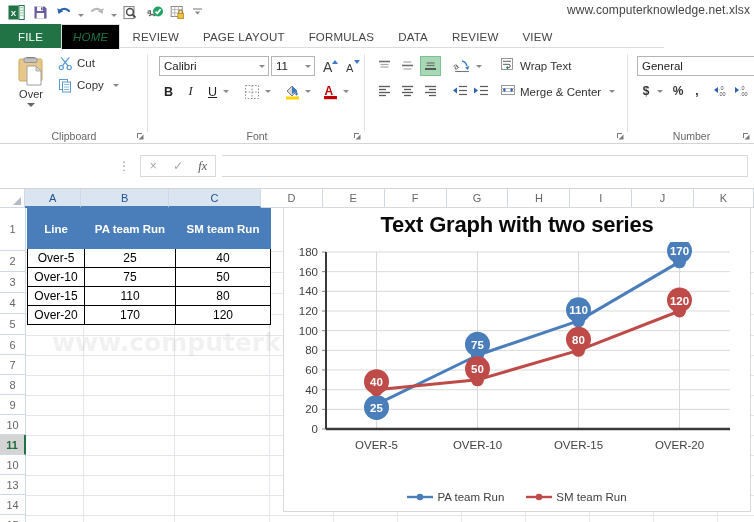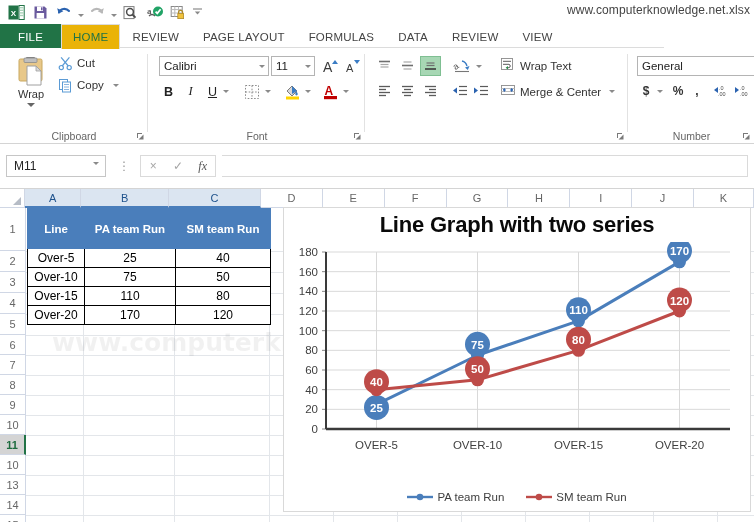--- a/index.html
+++ b/index.html
@@ -39,22 +39,22 @@
     background: #fff; border-bottom: 1px solid #dcdcdc;
   }
   .tabs { display: flex; align-items: stretch; height: 24px; }
   .tab {
     font-size: 11.5px; color: #444; padding: 0 11px;
     display: flex; align-items: center; letter-spacing: 0.2px;
     border: 1px solid transparent; border-bottom: none;
   }
   .tab.file { background: #217346; color: #fff; padding: 0 17px; font-size: 11.5px; }
   .tab.active {
-    background: #eab308; color: #217346; border-color: #dcdcdc;
-    position: relative; z-index: 3; margin-bottom: -1px; padding-bottom: 1px;
+    background: #000000; color: #217346; border-color: #dcdcdc;
+    position: relative; z-index: 3; margin-bottom: -1px; padding-bottom: 1px; font-style: italic;
   }
 
   
   .ribbon {
     position: absolute; left: 0; top: 48px; width: 754px; height: 96px;
     background: #fff; border-bottom: 1px solid #d4d4d4;
   }
   .group { position: absolute; top: 0; height: 96px; }
   .group-sep { position: absolute; top: 6px; width: 1px; height: 78px; background: #e2e2e2; }
   .group-label {
@@ -305,21 +305,21 @@
       <div class="paste-btn">
         <div class="paste-ico">
           <svg width="32" height="32" viewBox="0 0 32 32">
             <rect x="11" y="2" width="9" height="4" rx="1" fill="#7f7f7f"></rect>
             <rect x="4" y="4" width="23" height="22" rx="1.5" fill="#e8c88a" stroke="#c9a85f" stroke-width="1"></rect>
             <rect x="9" y="3" width="13" height="4.5" rx="1" fill="#bfbfbf" stroke="#8a8a8a" stroke-width="0.8"></rect>
             <path d="M12 11 h9 l5 5 v14 h-14 z" fill="#fff" stroke="#a0a0a0" stroke-width="1"></path>
             <path d="M21 11 v5 h5 z" fill="#d9d9d9" stroke="#a0a0a0" stroke-width="0.8"></path>
           </svg>
         </div>
-        <div class="paste-lbl">Wrap</div>
+        <div class="paste-lbl">Over</div>
         <div class="paste-caret"></div>
       </div>
 
       <div class="cmd" style="left:58px; top:6px;">
         <span class="ico">
           <svg width="15" height="15" viewBox="0 0 15 15">
             <circle cx="3.3" cy="11.6" r="2.1" fill="none" stroke="#5b9bd5" stroke-width="1.2"></circle>
             <circle cx="11.2" cy="11.6" r="2.1" fill="none" stroke="#5b9bd5" stroke-width="1.2"></circle>
             <line x1="4.2" y1="10" x2="11.4" y2="1.3" stroke="#5b9bd5" stroke-width="1.2"></line>
             <line x1="10.3" y1="10" x2="3.1" y2="1.3" stroke="#5b9bd5" stroke-width="1.2"></line>
@@ -563,24 +563,20 @@
       <div class="group-label">Number</div>
       <div class="dlg-launcher">
         <svg width="9" height="9" viewBox="0 0 9 9">
             <path d="M1 1 h5 v1 h-4 v4 h-1z M7.5 7.5 L2.5 7.5 L7.5 2.5 Z" fill="#7a7a7a"></path>
           </svg>
       </div>
     </div>
   </div>
 
   <div class="formulabar">
-    <div class="namebox">
-      <span>M11</span>
-      <span class="combo-caret"><span class="caret-dn"></span></span>
-    </div>
     <div class="fb-dots">⋮</div>
     <div class="fb-btns">
       <div class="fb-btn">×</div>
       <div class="fb-btn">✓</div>
       <div class="fb-btn" style="font-style:italic; font-family:'Liberation Serif',serif; color:#555;">fx</div>
     </div>
     <div class="fb-input"></div>
   </div>
 
   <div class="grid">
@@ -673,21 +669,21 @@
     </tr>
     <tr>
       <td>Over-20</td>
       <td>170</td>
       <td>120</td>
     </tr>
   </tbody>
     </table>
 
   <div class="chart">
-    <div class="chart-title">Line Graph with two series</div>
+    <div class="chart-title">Text Graph with two series</div>
     <svg class="chart-svg" id="chartsvg" width="468" height="235">
         <line x1="42" y1="187" x2="446" y2="187" stroke="#d9d9d9" stroke-width="1"></line>
         <line x1="42" y1="167.33333333333334" x2="446" y2="167.33333333333334" stroke="#d9d9d9" stroke-width="1"></line>
         <line x1="42" y1="147.66666666666669" x2="446" y2="147.66666666666669" stroke="#d9d9d9" stroke-width="1"></line>
         <line x1="42" y1="128" x2="446" y2="128" stroke="#d9d9d9" stroke-width="1"></line>
         <line x1="42" y1="108.33333333333334" x2="446" y2="108.33333333333334" stroke="#d9d9d9" stroke-width="1"></line>
         <line x1="42" y1="88.66666666666666" x2="446" y2="88.66666666666666" stroke="#d9d9d9" stroke-width="1"></line>
         <line x1="42" y1="69" x2="446" y2="69" stroke="#d9d9d9" stroke-width="1"></line>
         <line x1="42" y1="49.33333333333334" x2="446" y2="49.33333333333334" stroke="#d9d9d9" stroke-width="1"></line>
         <line x1="42" y1="29.666666666666686" x2="446" y2="29.666666666666686" stroke="#d9d9d9" stroke-width="1"></line>

